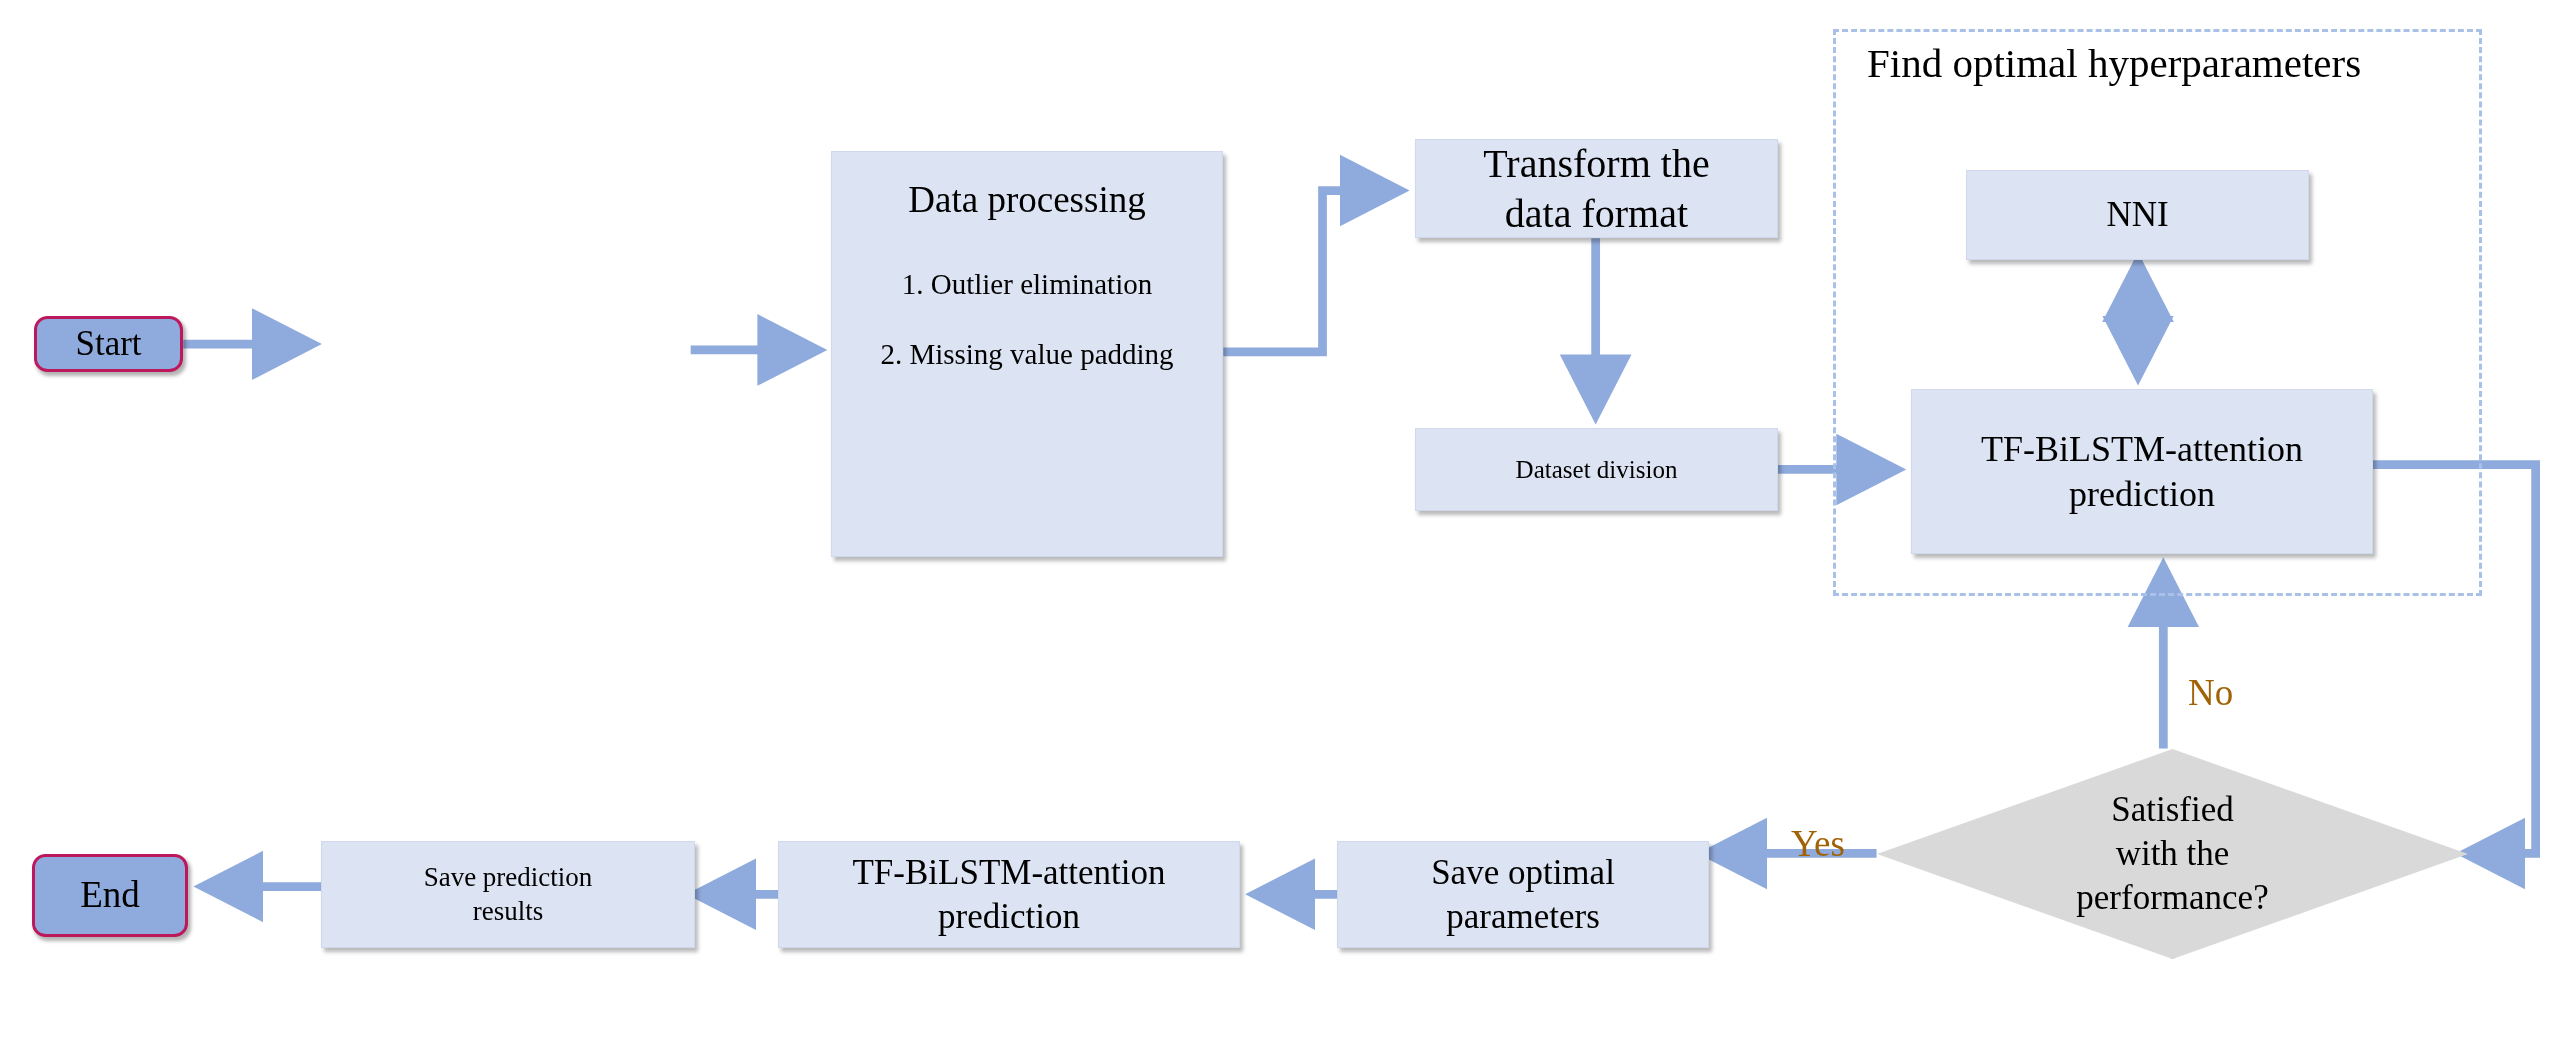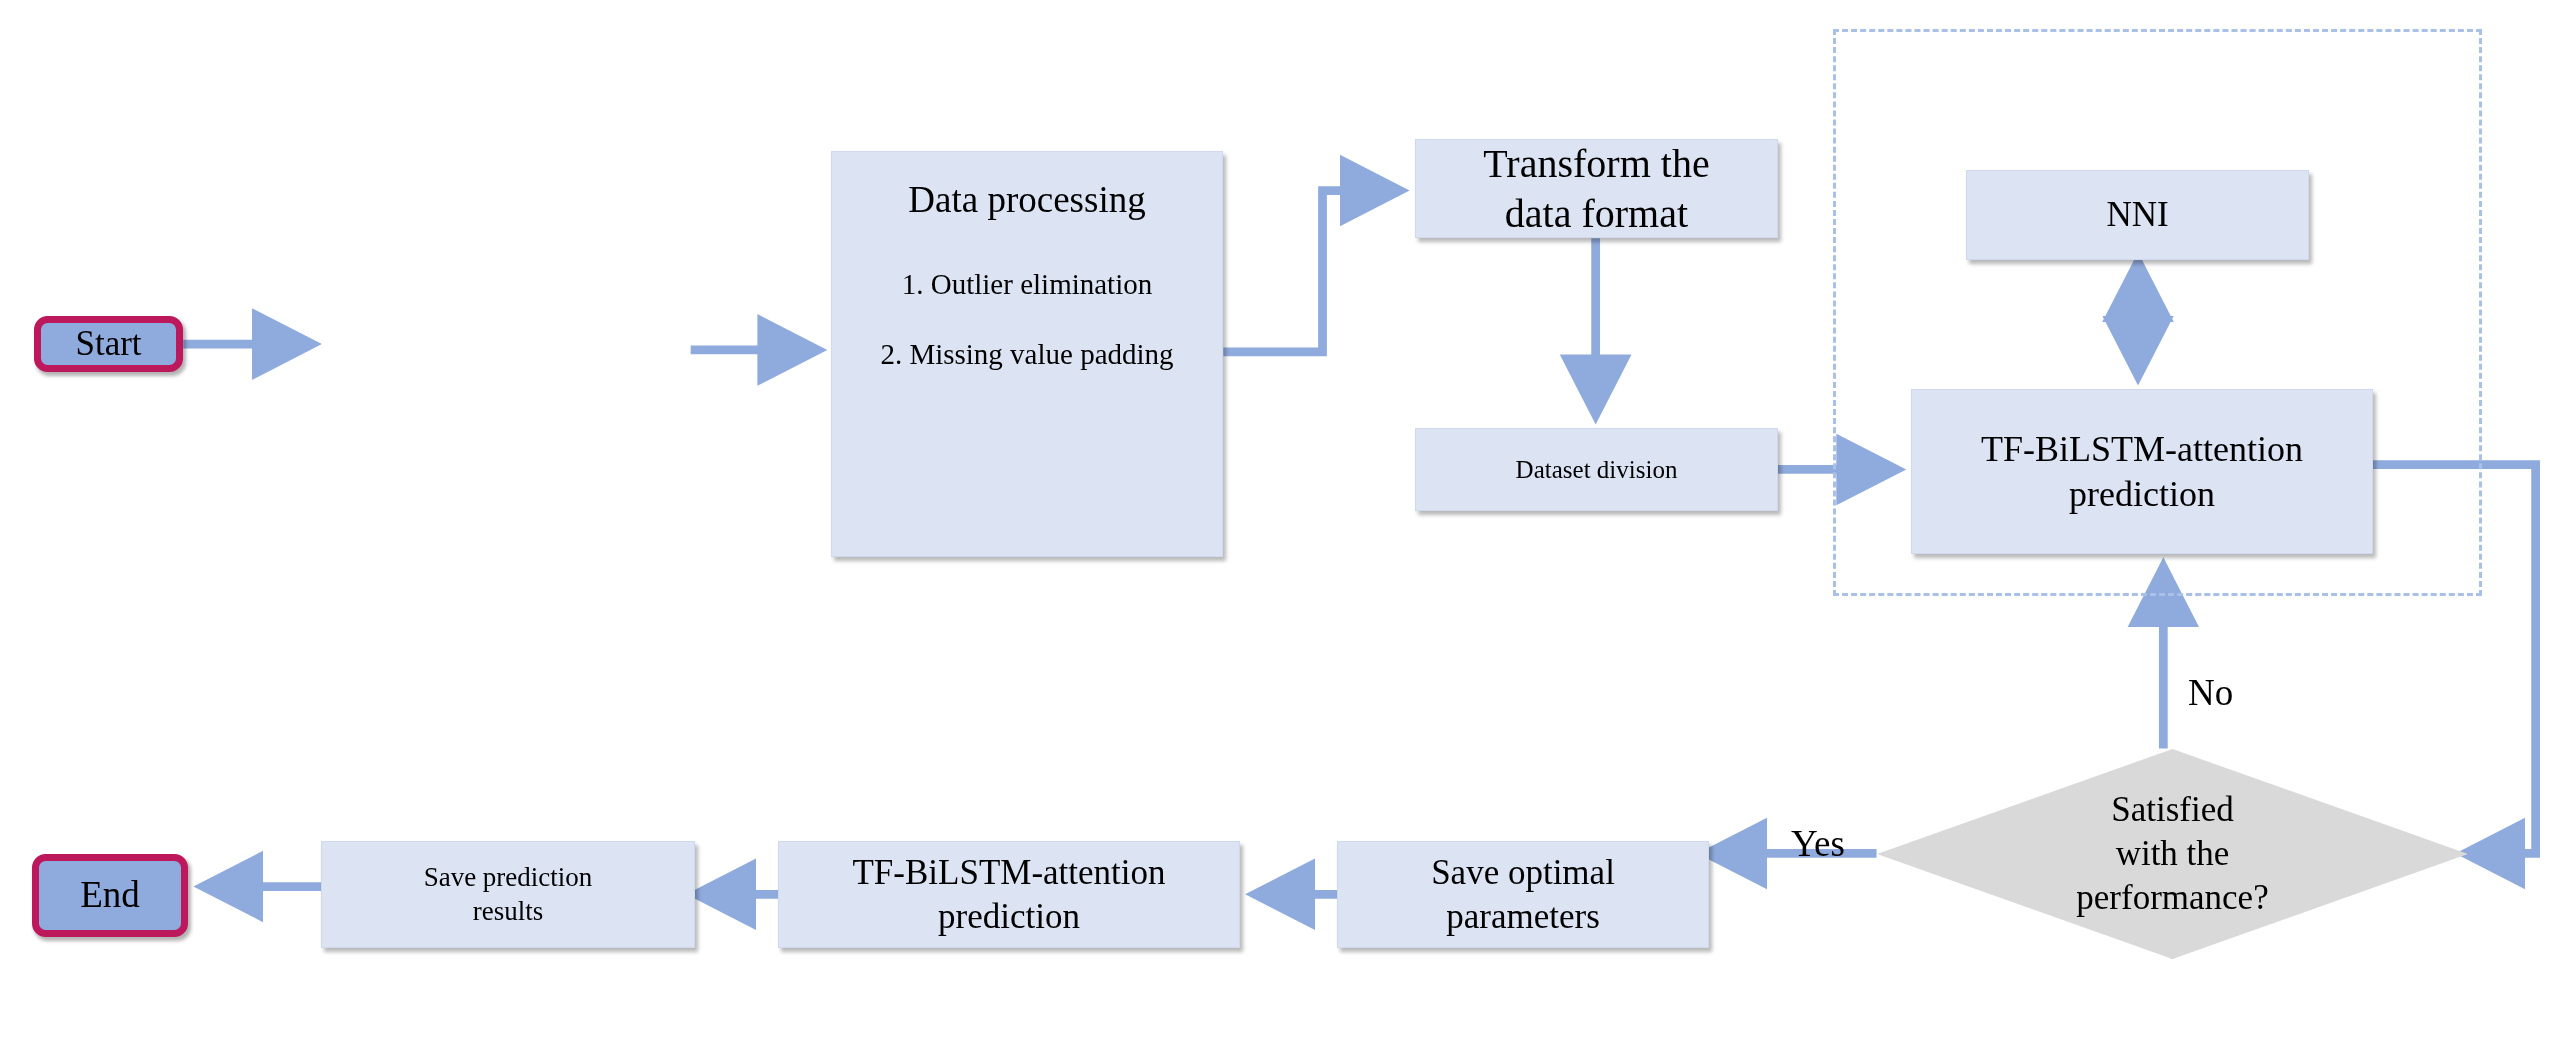--- a/index.html
+++ b/index.html
@@ -6,27 +6,27 @@
   body{width:2576px;height:1043px;overflow:hidden;
        font-family:"Liberation Serif","DejaVu Serif",serif;}
   #stage{position:relative;width:2576px;height:1043px;background:#fff;}
   svg#wires{position:absolute;left:0;top:0;width:2576px;height:1043px;}
 
   .node{position:absolute;box-sizing:border-box;display:flex;
         align-items:center;justify-content:center;text-align:center;
         color:#000;line-height:1.25;}
   .proc{background:#dce3f2;border:1px solid #cfd8ec;
         box-shadow:2.9px 3.9px 3.9px rgba(0,0,0,.28);}
-  .term{background:#8faadc;border:7px solid #be185d;border-radius:13.6px;
+  .term{background:#8faadc;border:3px solid #be185d;border-radius:13.6px;
         box-shadow:2.9px 3.9px 3.9px rgba(0,0,0,.30);}
   .dec{background:#d9d9d9;box-shadow:2.9px 4.9px 4.9px rgba(0,0,0,.25);}
   .dashbox{position:absolute;box-sizing:border-box;
            border:3.9px dashed #a9c0e8;background:transparent;}
   .dashtitle{position:absolute;white-space:nowrap;}
-  .edgelabel{position:absolute;white-space:nowrap;color:#000000;}
+  .edgelabel{position:absolute;white-space:nowrap;color:#a16207;}
   .dpwrap{display:block;width:100%;padding:0 20px;box-sizing:border-box;}
   .dptitle{font-size:37px;margin:25px 0 43px 0;}
   .dpitem{font-size:29px;margin:33px 0;}
   .lines span{display:block;}
 </style>
 </head>
 <body>
 
 <div id="stage">
 
@@ -62,20 +62,21 @@
 
       <path d="M2440,478 L2608,478 L2608,878 L2538,878"></path>
     </g>
     <g stroke="#8faadc" stroke-width="9" fill="none" marker-end="url(#ah)">
 
       <path d="M2199,384 L2199,272"></path>
     </g>
   </svg>
 
   <div class="dashbox" style="left:1833px;top:29px;width:649px;height:567px;"></div>
+  <div class="dashtitle" style="left:1867px;top:39px;font-size:41px;">Find optimal hyperparameters</div>
 
   <div class="node term" style="left:34px;top:316px;width:149px;height:56px;font-size:35px;">
     <span>Start</span>
   </div>
 
 
   <div class="node proc" style="left:831px;top:151px;width:392px;height:406px;align-items:flex-start;">
     <div class="dpwrap">
       <div class="dptitle">Data processing</div>
       <div class="dpitem">1. Outlier elimination</div>

